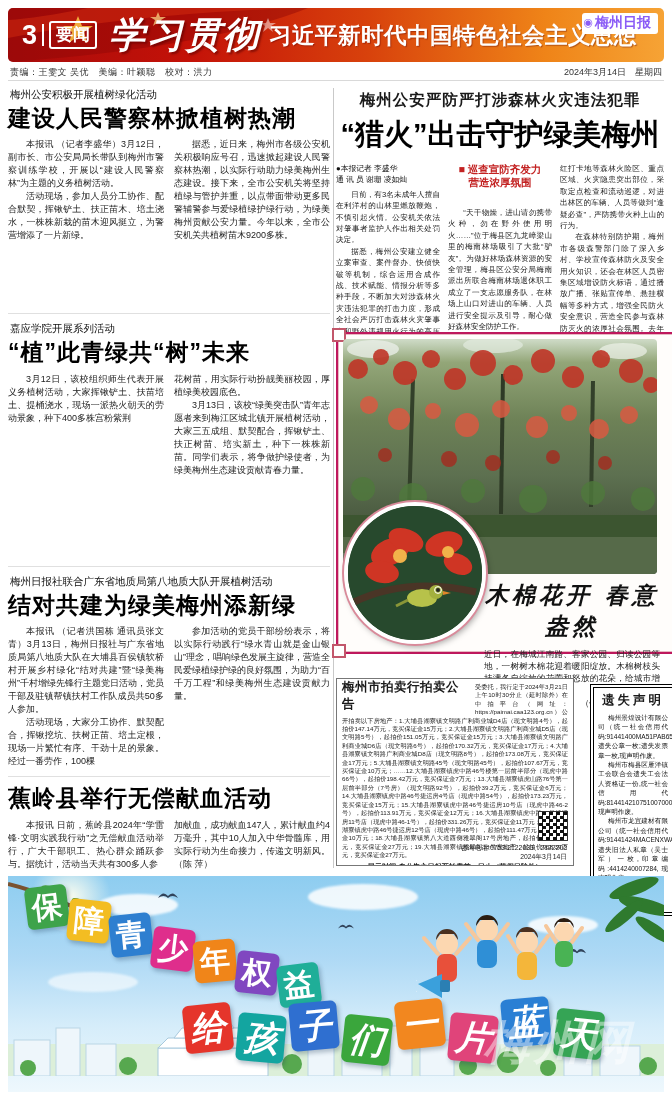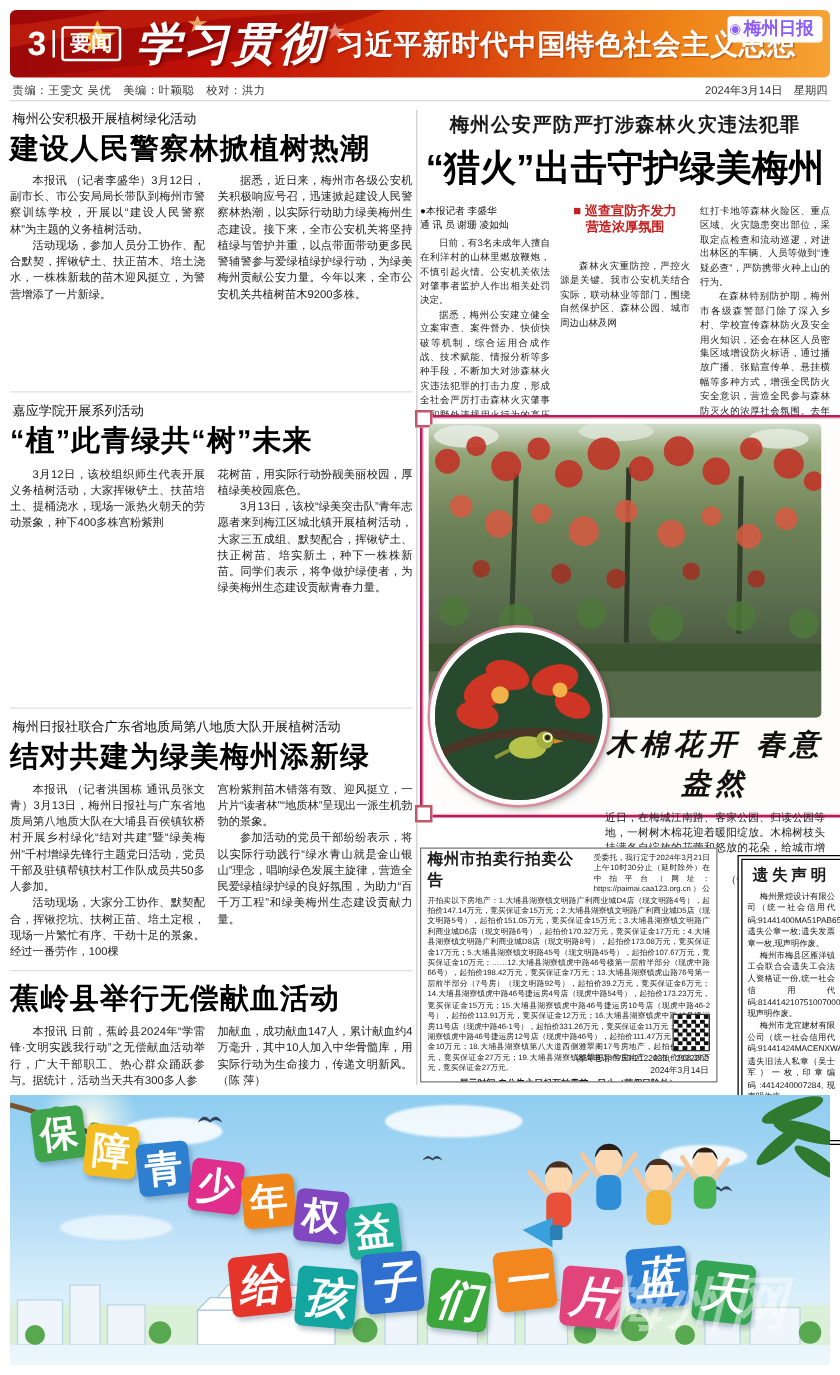--- a/index.html
+++ b/index.html
@@ -151,21 +151,20 @@
 
   <div>
     <p class="kicker">梅州日报社联合广东省地质局第八地质大队开展植树活动</p>
     <h2 class="headline">结对共建为绿美梅州添新绿</h2>
     <div class="body2" style="height:142px;">
       <div class="col">
         <p class="bp">本报讯 （记者洪国栋 通讯员张文青）3月13日，梅州日报社与广东省地质局第八地质大队在大埔县百侯镇软桥村开展乡村绿化“结对共建”暨“绿美梅州”千村增绿先锋行主题党日活动，党员干部及驻镇帮镇扶村工作队成员共50多人参加。</p>
         <p class="bp">活动现场，大家分工协作、默契配合，挥锹挖坑、扶树正苗、培土定根，现场一片繁忙有序、干劲十足的景象。经过一番劳作，100棵</p>
       </div>
       <div class="col">
-        <p class="bp noind">宫粉紫荆苗木错落有致、迎风挺立，一片片“读者林”“地质林”呈现出一派生机勃勃的景象。</p>
         <p class="bp">参加活动的党员干部纷纷表示，将以实际行动践行“绿水青山就是金山银山”理念，唱响绿色发展主旋律，营造全民爱绿植绿护绿的良好氛围，为助力“百千万工程”和绿美梅州生态建设贡献力量。</p>
       </div>
     </div>
   </div>
   <div class="art-sep"></div>
 
   <div>
     <h2 class="headline">蕉岭县举行无偿献血活动</h2>
     <div class="body2" style="height:86px;">
       <div class="col">
@@ -188,20 +187,21 @@
         <span>通 讯 员 谢珊 凌如灿</span>
       </div>
       <p class="bp">日前，有3名未成年人擅自在利洋村的山林里燃放鞭炮，不慎引起火情。公安机关依法对肇事者监护人作出相关处罚决定。</p>
       <p class="bp">据悉，梅州公安建立健全立案审查、案件督办、快侦快破等机制，综合运用合成作战、技术赋能、情报分析等多种手段，不断加大对涉森林火灾违法犯罪的打击力度，形成全社会严厉打击森林火灾肇事者和野外违规用火行为的高压态势。2023年至今，全市共打击处理此类违法违规人员51人，刑事拘留7人，逮捕4人。</p>
     </div>
     <div class="mcol">
       <p class="subhead">
         <span>■ 巡查宣防齐发力</span><br>
         <span>营造浓厚氛围</span>
       </p>
+      <p class="bp">“天干物燥，进山请勿携带火种，勿在野外使用明火……”位于梅县区九龙嶂梁山里的梅南林场吸引了大批“驴友”。为做好林场森林资源的安全管理，梅县区公安分局梅南派出所联合梅南林场退休职工成立了一支志愿服务队，在林场上山口对进山的车辆、人员进行安全提示及引导，耐心做好森林安全防护工作。</p>
       <p class="bp">森林火灾重防控，严控火源是关键。我市公安机关结合实际，联动林业等部门，围绕自然保护区、森林公园、城市周边山林及网</p>
     </div>
     <div class="mcol">
       <p class="bp noind">红打卡地等森林火险区、重点区域、火灾隐患突出部位，采取定点检查和流动巡逻，对进出林区的车辆、人员等做到“逢疑必查”，严防携带火种上山的行为。</p>
       <p class="bp">在森林特别防护期，梅州市各级森警部门除了深入乡村、学校宣传森林防火及安全用火知识，还会在林区人员密集区域增设防火标语，通过播放广播、张贴宣传单、悬挂横幅等多种方式，增强全民防火安全意识，营造全民参与森林防灭火的浓厚社会氛围。去年以来，全市共出动警力巡查宣传211次，劝导群众221人次。</p>
     </div>
   </div>
 </div>
 
 <div id="photo-frame" class="abs">

